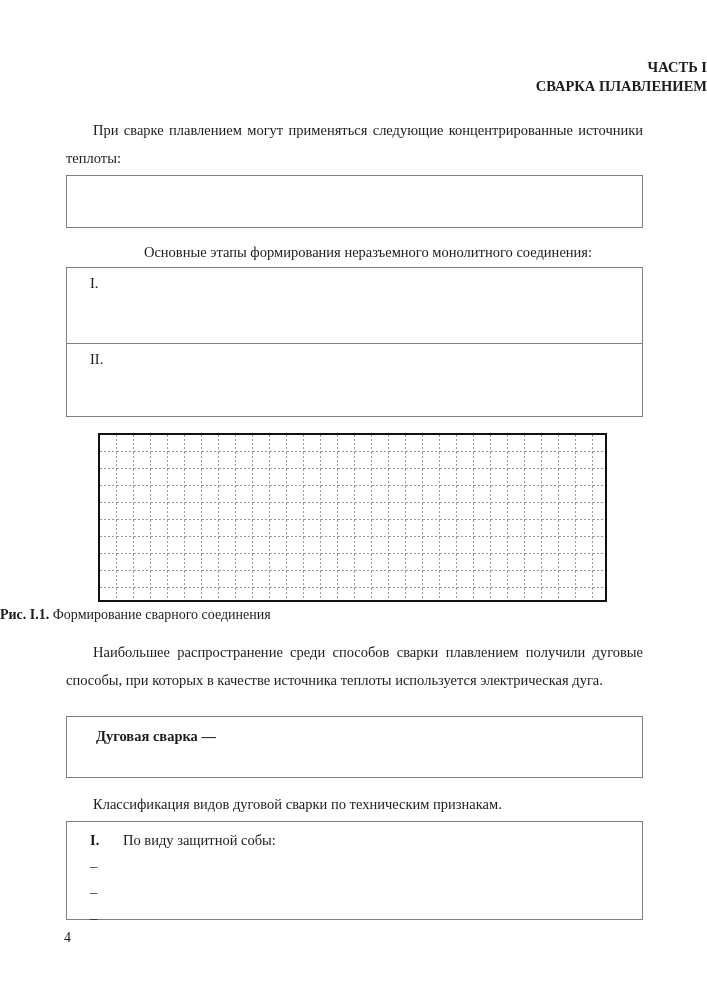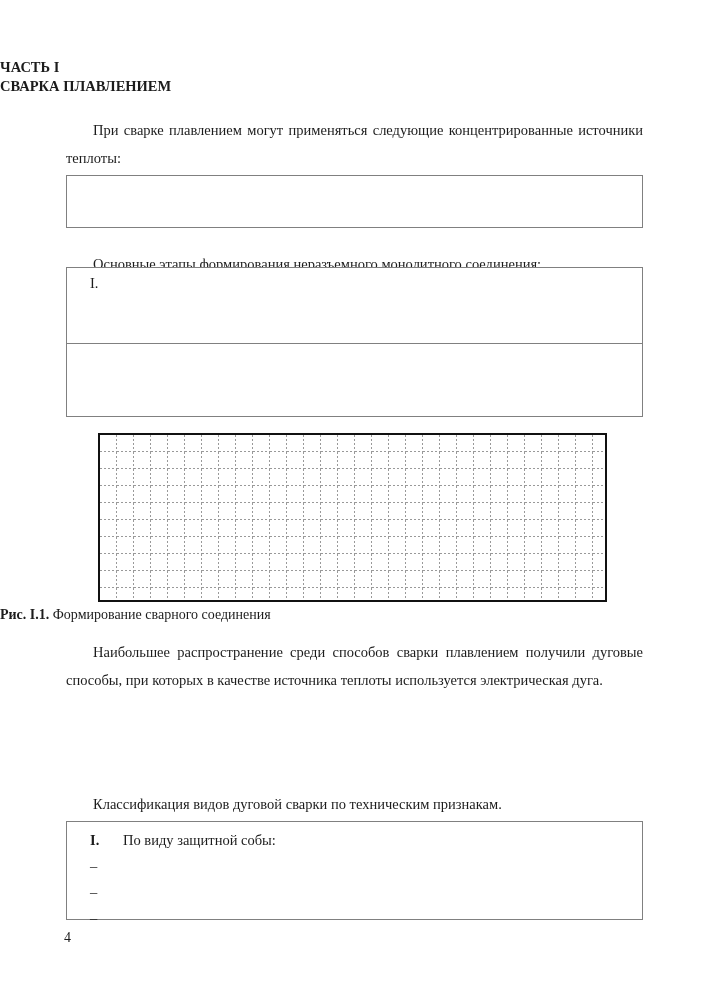--- a/index.html
+++ b/index.html
@@ -11,21 +11,21 @@
     background: #ffffff;
     font-family: "Liberation Serif", "DejaVu Serif", serif;
     color: #1c1c1c;
     overflow: hidden;
   }
   .abs { position: absolute; }
 
   
   .doc-title {
     top: 58px; left: 0; width: 707px;
-    text-align: left;
+    text-align: right;
     font-weight: bold;
     font-size: 14.5px;
     line-height: 19px;
   }
 
   
   .para {
     left: 66px; width: 577px;
     font-size: 14.5px;
     line-height: 28px;
@@ -35,21 +35,21 @@
   }
   .para-intro   { top: 116px; }
   .para-arc     { top: 638px; }
 
   .heading {
     left: 66px; width: 577px;
     font-size: 14.5px;
     line-height: 28px;
     text-indent: 27px;
   }
-  .heading-stages         { top: 250px; }
+  .heading-stages         { top: 238px; text-align: center; }
   .heading-classification { top: 790px; }
 
   
   .answer-box {
     left: 66px; width: 575px;
     border: 1px solid #808080;
     background: #ffffff;
     box-sizing: content-box;
   }
   .box-sources { top: 175px; height: 51px; }
@@ -108,40 +108,46 @@
   <div class="abs para para-intro">При сварке плавлением могут применяться следующие концентрированные источники теплоты:</div>
 
   <div class="abs answer-box box-sources"></div>
 
   <div class="abs heading heading-stages">Основные этапы формирования неразъемного монолитного соединения:</div>
 
   <div class="abs answer-box box-stages">
     <div class="stage-section stage-1">
       <span>I.</span>
     </div>
+    <div class="stage-section stage-2">
+      <span>II.</span>
+    </div>
   </div>
 
   <div class="abs figure-grid">
     <svg width="505" height="165" xmlns="http://www.w3.org/2000/svg">
       <defs>
         <pattern id="gridcell" width="17" height="17" patternUnits="userSpaceOnUse">
           <path d="M 16.5 0 L 16.5 17 M 0 16.5 L 17 16.5" fill="none" stroke="#999999" stroke-width="1" stroke-dasharray="2,2"></path>
         </pattern>
       </defs>
       <rect width="505" height="165" fill="url(#gridcell)"></rect>
     </svg>
   </div>
 
   <div class="abs figure-caption">
     <span class="caption-label">Рис. I.1.</span>
     <span>Формирование сварного соединения</span>
   </div>
 
   <div class="abs para para-arc">Наибольшее распространение среди способов сварки плавлением получили дуговые спо­собы, при которых в качестве источника теплоты используется электрическая дуга.</div>
 
+  <div class="abs answer-box box-arc">
+    <div class="arc-def-label">Дуговая сварка —</div>
+  </div>
 
   <div class="abs heading heading-classification">Классификация видов дуговой сварки по техническим признакам.</div>
 
   <div class="abs answer-box box-classification">
     <div class="class-row class-row-first">
       <span class="class-number">I.</span><span>По виду защитной собы:</span>
     </div>
     <div class="class-row">–</div>
     <div class="class-row">–</div>
     <div class="class-row">–</div>

